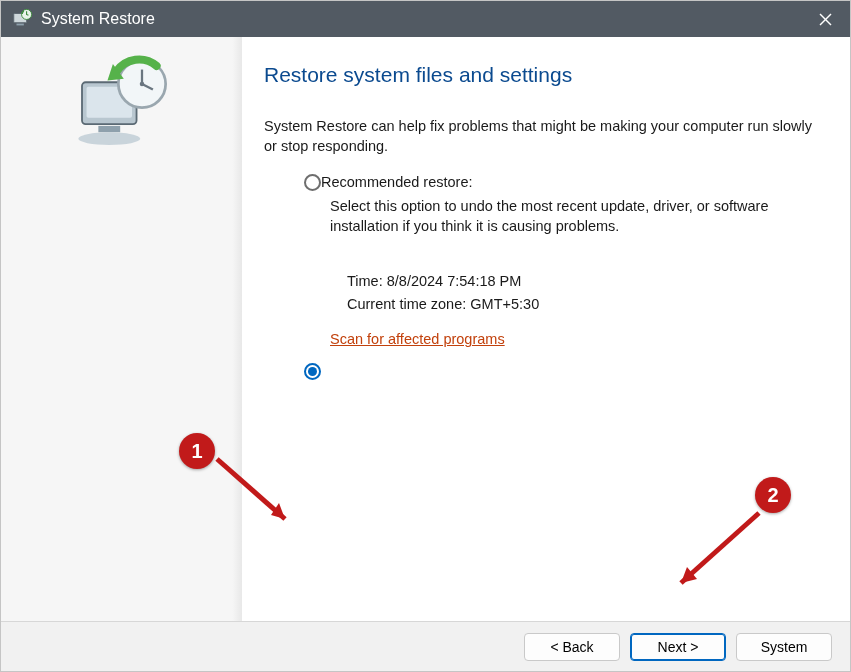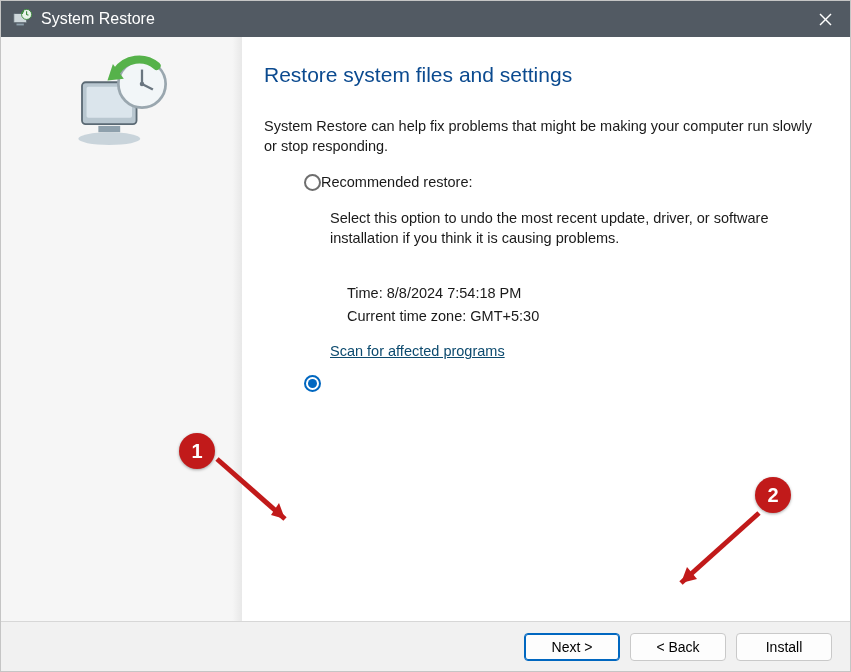--- a/index.html
+++ b/index.html
@@ -18,23 +18,23 @@
   .sidebar .big-icon svg{width:110px;height:100px}
   .content{flex:1;padding:22px 31px 0 22px;box-sizing:border-box;overflow:hidden}
   .heading{font-size:21px;color:#0b4a8f;margin:4px 0 30px 0;font-weight:400}
   .para{margin:12px 0 18px 0;line-height:1.35}
   .options{margin-top:8px;padding-left:40px}
   .opt{margin-bottom:6px}
   .radio-row{display:flex;align-items:flex-start;gap:0}
   .radio{width:17px;height:17px;border-radius:50%;border:2px solid #6e6e6e;box-sizing:border-box;flex:0 0 17px;position:relative}
   .radio.checked{border-color:#0067c0}
   .radio.checked::after{content:"";position:absolute;inset:2px;border-radius:50%;background:#0067c0}
-  .opt .desc{margin:18px 0 0 26px;line-height:1.35}
+  .opt .desc{margin:6px 0 0 26px;line-height:1.35}
   .info{margin:34px 0 0 43px;line-height:1.55}
-  .link{color:#0c4a6e;text-decoration:underline;display:inline-block;margin:16px 0 0 26px}
+  .link{color:#c2410c;text-decoration:underline;display:inline-block;margin:16px 0 0 26px}
   .opt2{margin-top:16px;padding-left:40px}
   
   .footer{height:50px;flex:0 0 50px;background:#f1f1f1;border-top:1px solid #d7d7d7;display:flex;align-items:center;justify-content:flex-end;gap:10px;padding:0 18px;box-sizing:border-box}
   .btn{min-width:96px;height:28px;background:#fdfdfd;border:1px solid #c9c9c9;border-radius:4px;font:inherit;font-size:14px;display:flex;align-items:center;justify-content:center;padding:0 12px}
   .btn.default{border-color:#0067c0;box-shadow:inset 0 0 0 1px #0067c0}
   
   .badge{position:absolute;width:36px;height:36px;border-radius:50%;background:#c11a1a;color:#fff;font-size:20px;font-weight:600;display:flex;align-items:center;justify-content:center;box-shadow:0 1px 3px rgba(0,0,0,.35)}
   .arrow{position:absolute;pointer-events:none}
 </style>
 </head>
@@ -104,23 +104,23 @@
 
       <div class="opt2">
         <div class="radio-row">
           <span class="radio checked"></span>
         </div>
       </div>
     </div>
   </div>
 
   <div class="footer">
+    <button class="btn">&lt; Back</button>
     <button class="btn default">Next &gt;</button>
-    <button class="btn">&lt; Back</button>
-    <button class="btn">Install</button>
+    <button class="btn">System</button>
   </div>
 
   <div class="badge" style="left:178px;top:432px">1</div>
   <svg class="arrow" style="left:210px;top:452px" width="92" height="86">
     <line x1="6" y1="6" x2="74" y2="66" stroke="#c11a1a" stroke-width="5"></line>
     <polygon points="74,66 60,62 68,50" fill="#c11a1a"></polygon>
   </svg>
 
   <div class="badge" style="left:754px;top:476px">2</div>
   <svg class="arrow" style="left:660px;top:506px" width="110" height="92">

